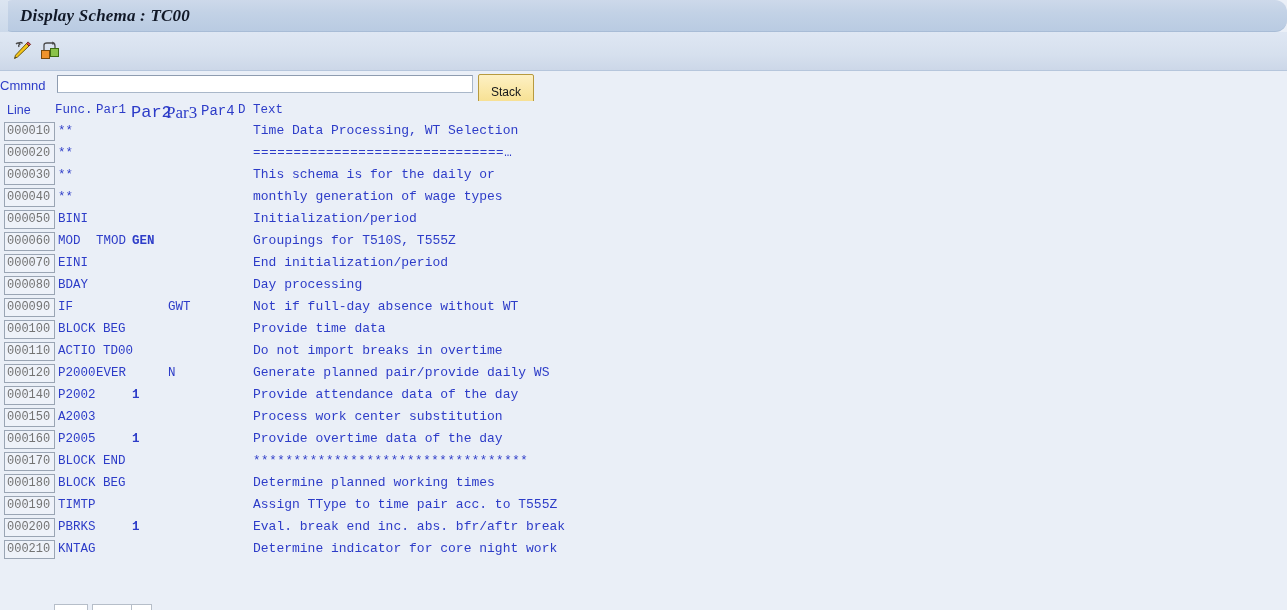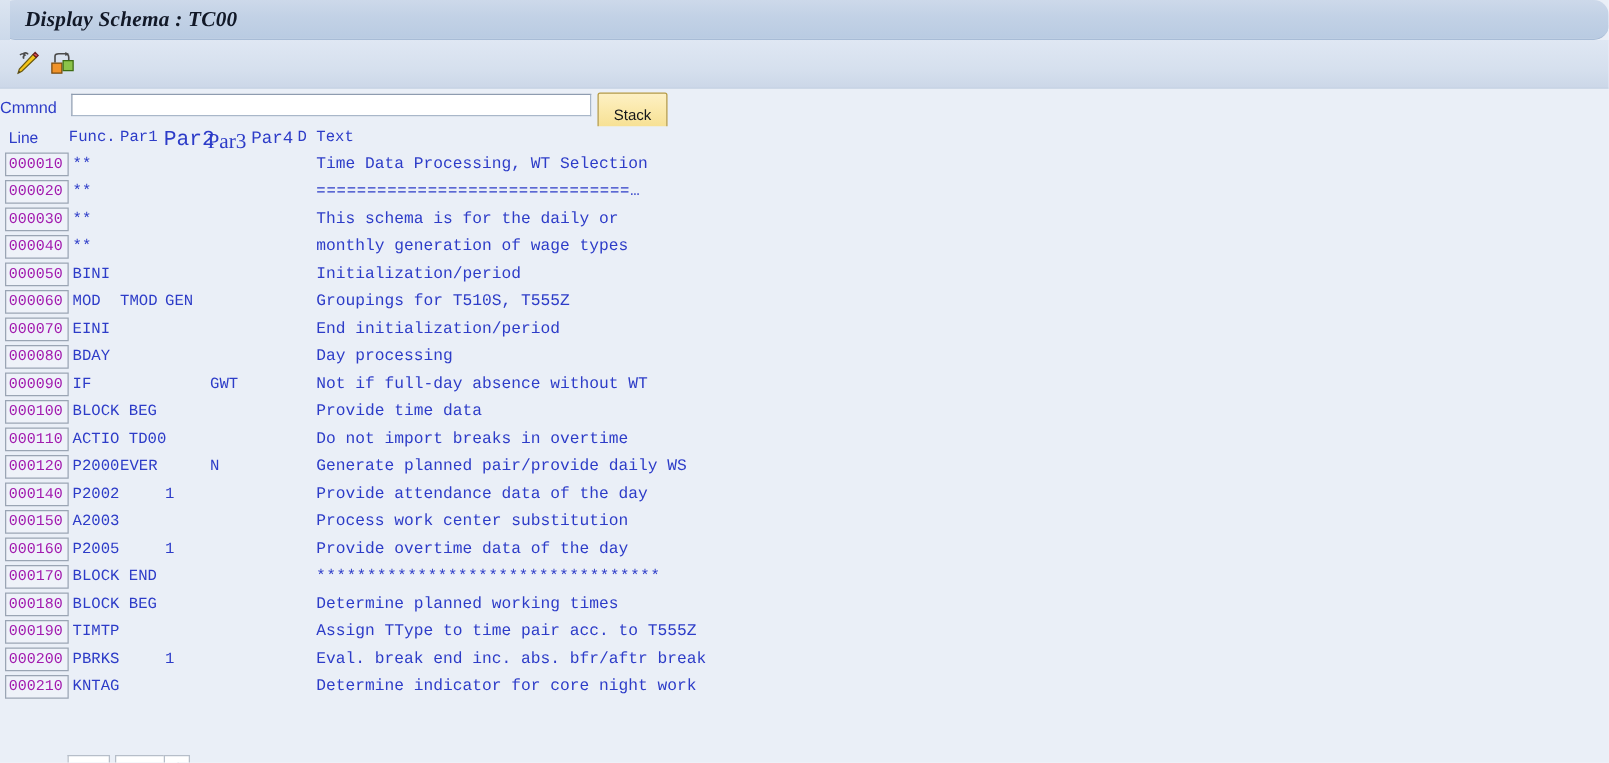--- a/index.html
+++ b/index.html
@@ -173,39 +173,39 @@
     position: absolute;
     left: 4px;
     top: 1px;
     width: 51px;
     height: 19px;
     box-sizing: border-box;
     border: 1px solid #9aa5b4;
     background: #eef2f9;
     font-family: "Liberation Mono", monospace;
     font-size: 12px;
-    color: #a21caf;
+    color: #737373;
     text-align: left;
     padding-left: 2px;
     line-height: 17px;
     white-space: nowrap;
     cursor: text;
   }
   .cell {
     position: absolute;
     top: 3px;
     font-family: "Liberation Mono", monospace;
     font-size: 12.5px;
     color: #2d3cc8;
     white-space: nowrap;
     line-height: 15px;
   }
   .cell.f-func { left: 58px; }
   .cell.f-p1   { left: 96px; }
-  .cell.f-p2   { left: 132px; }
+  .cell.f-p2   { left: 132px; font-weight: bold; }
   .cell.f-p3   { left: 168px; }
   .cell.f-p4   { left: 204px; }
   .cell.f-d    { left: 239px; }
   .cell.f-text {
     left: 253px;
     font-family: Liberation Mono, monospace;
     font-size: 13px;
     top: 2px;
   }
   .cell.f-text.mono {

